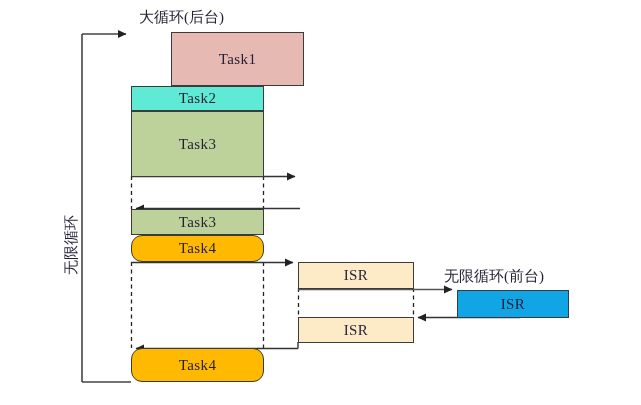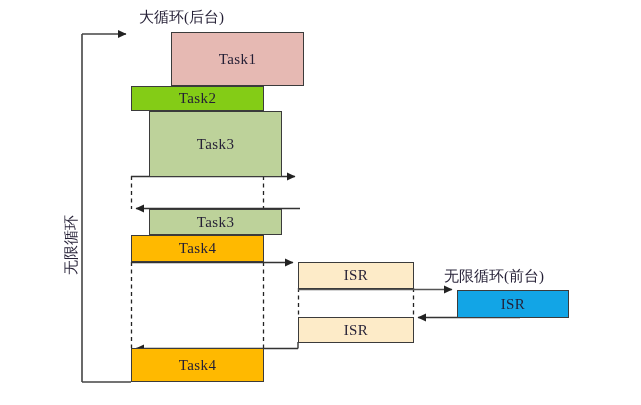--- a/index.html
+++ b/index.html
@@ -5,23 +5,23 @@
   html,body{margin:0;padding:0;background:#ffffff;}
   body{width:641px;height:405px;position:relative;overflow:hidden;
        font-family:"Liberation Serif","DejaVu Serif",serif;color:#1b1b2f;}
   .canvas{position:absolute;left:0;top:0;width:641px;height:405px;}
   svg.layer{position:absolute;left:0;top:0;width:641px;height:405px;overflow:visible;}
 
   .box{position:absolute;box-sizing:border-box;border:1px solid #3b3b3b;
        display:flex;align-items:center;justify-content:center;
        font-size:15px;letter-spacing:.4px;color:#241f35;}
   .box.task1{background:#e6b9b3;}
-  .box.task2{background:#84cc16;}
-  .box.task3{background:#bdd29a;margin-left:18px;}
-  .box.task4{background:#ffb900;}
+  .box.task2{background:#5eead4;}
+  .box.task3{background:#bdd29a;}
+  .box.task4{background:#ffb900;border-radius:11px;}
   .box.irq{background:#9c8fbc;}
   .box.isr{background:#fdebc8;}
   .box.isrblue{background:#12a5e6;}
 
   .label{position:absolute;font-size:15px;color:#241f35;white-space:nowrap;}
   .vlabel{position:absolute;font-size:15px;color:#241f35;white-space:nowrap;
           transform-origin:left top;transform:rotate(-90deg);}
 </style>
 </head>
 <body>

